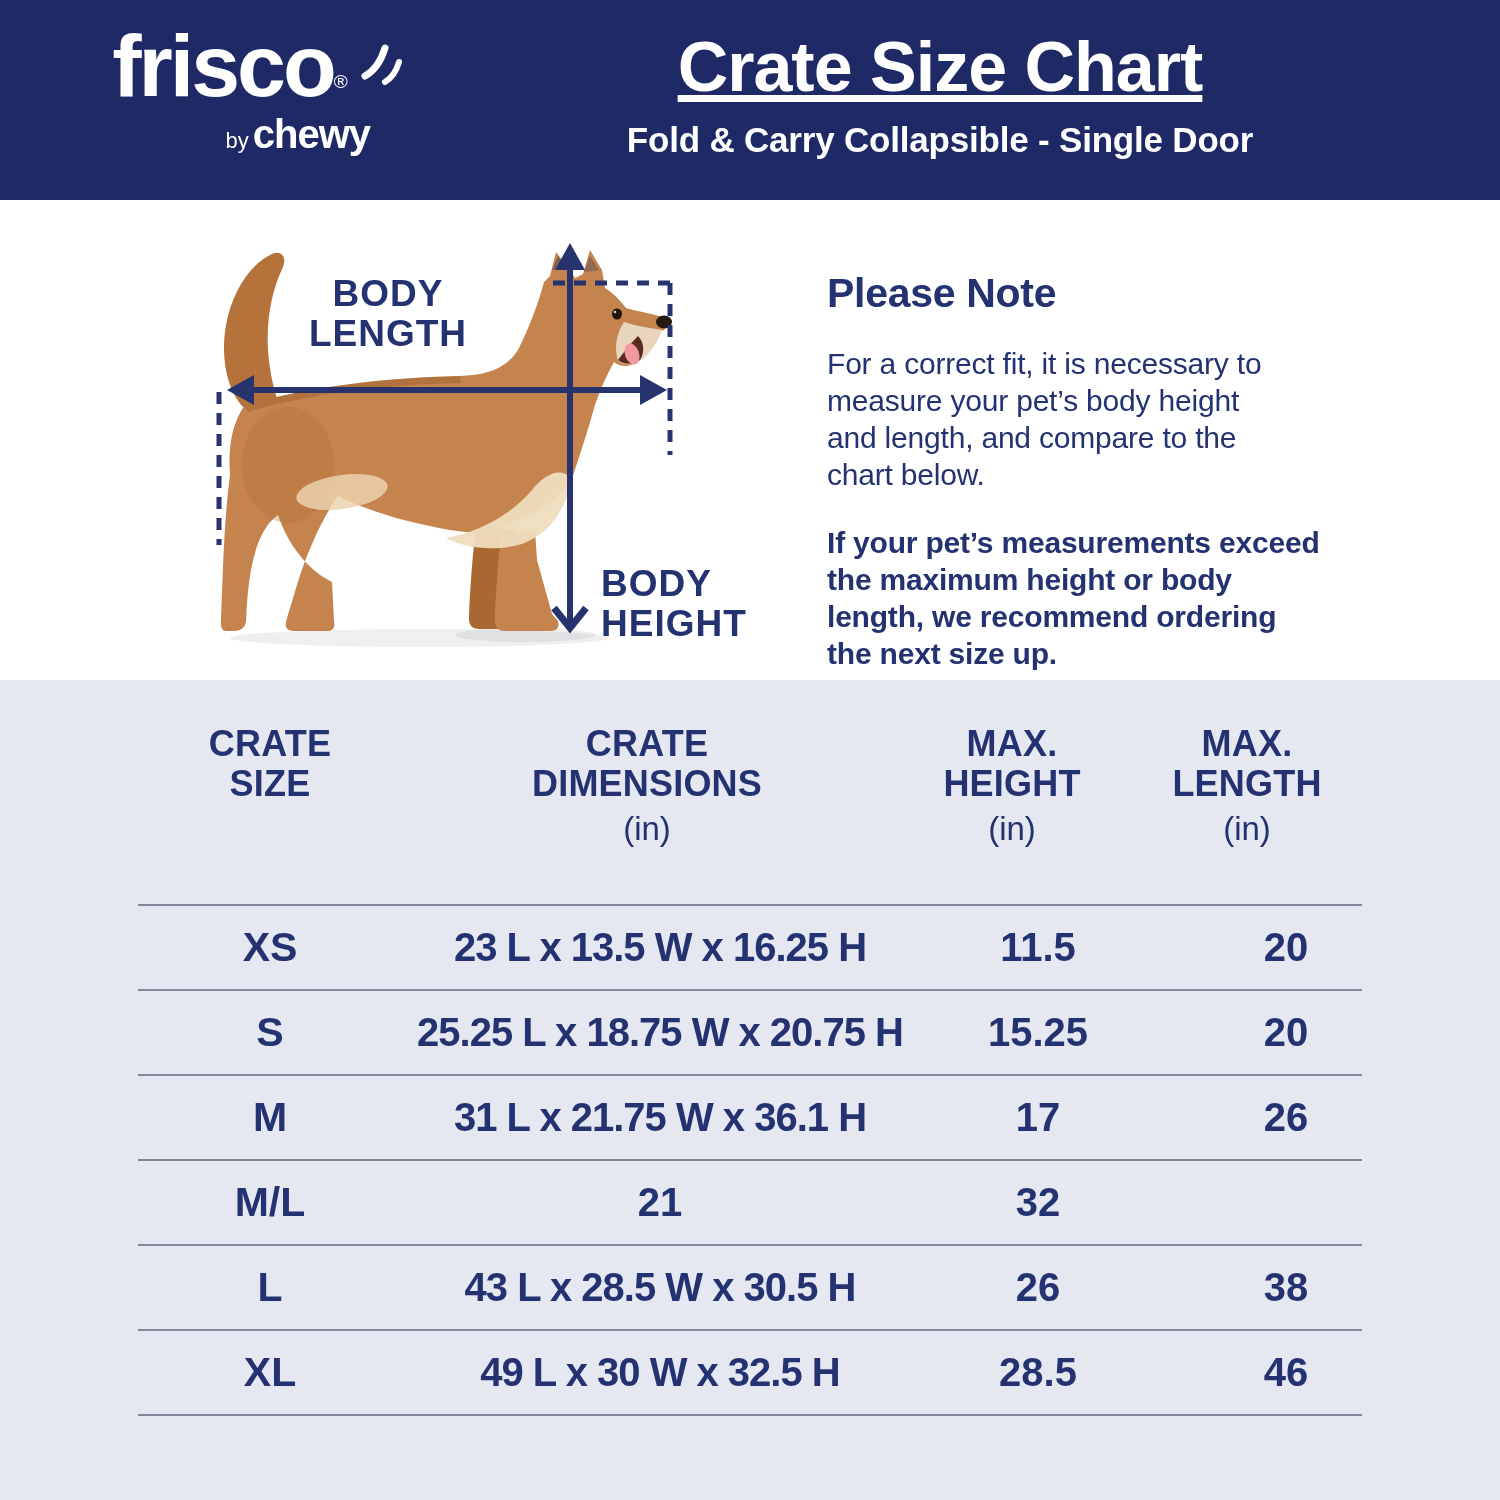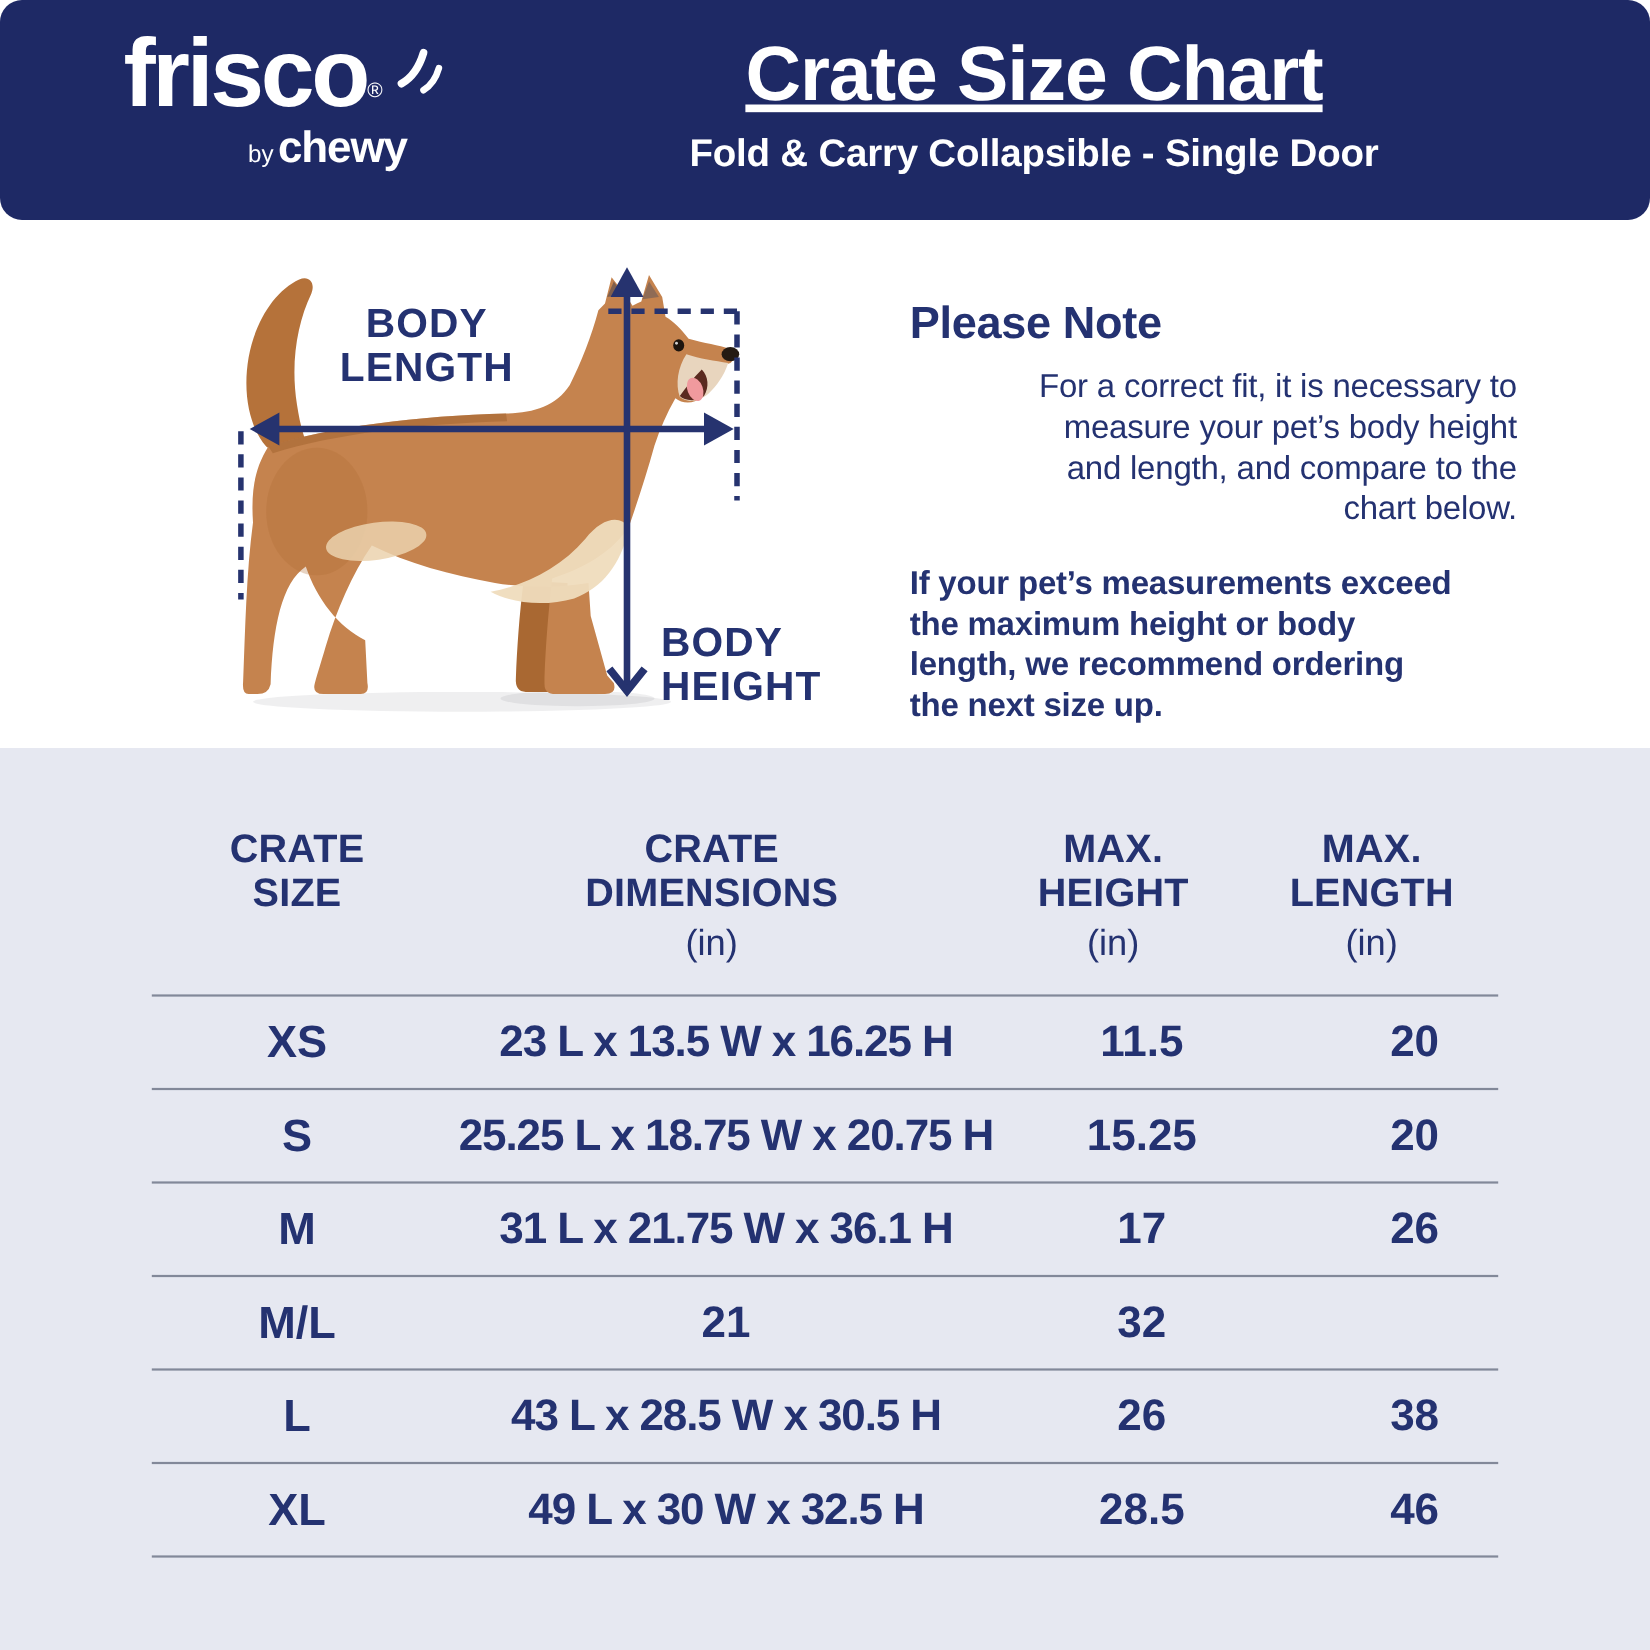--- a/index.html
+++ b/index.html
@@ -8,21 +8,21 @@
     --table-bg:#E6E8F1;
     --divider:#828899;
     --white:#FFFFFF;
   }
   *{margin:0;padding:0;box-sizing:border-box;}
   html,body{background:#fff;}
   body{font-family:"Liberation Sans","DejaVu Sans",sans-serif;color:var(--navy);}
   .canvas{position:relative;width:1500px;height:1500px;overflow:hidden;background:#fff;}
 
   
-  .masthead{position:absolute;left:0;top:0;width:1500px;height:200px;background:var(--navy-bg);border-radius:20px;}
+  .masthead{position:absolute;left:0;top:0;width:1500px;height:200px;background:var(--navy-bg);}
   .logo-block{position:absolute;left:60px;top:22px;width:340px;height:160px;color:var(--white);}
   .logo-script{position:relative;text-align:center;font-size:88px;font-weight:700;letter-spacing:-3px;line-height:1.0;}
   .logo-reg{font-size:19px;font-weight:400;vertical-align:8px;letter-spacing:0;}
   .logo-flick{position:absolute;left:299px;top:14px;}
   .logo-byline{margin-top:2px;text-align:right;padding-right:30px;}
   .logo-by{font-size:22px;font-weight:400;margin-right:4px;}
   .logo-chewy{font-size:40px;font-weight:800;letter-spacing:-1px;}
   .titles{position:absolute;left:460px;top:32px;width:960px;text-align:center;color:var(--white);}
   .title-main{font-size:70px;font-weight:800;letter-spacing:-1px;line-height:1.0;text-decoration:underline;}
   .title-sub{margin-top:18px;font-size:35px;font-weight:700;letter-spacing:-0.2px;}
@@ -30,28 +30,28 @@
   
   .measure{position:absolute;left:0;top:200px;width:1199px;height:480px;background:var(--white);}
   .diagram{position:absolute;left:180px;top:30px;width:600px;height:450px;}
   .diagram svg{position:absolute;left:0;top:0;}
   .measure-label{position:absolute;color:var(--navy);font-weight:800;font-size:37px;line-height:1.08;letter-spacing:1px;white-space:pre-line;}
   .label-length{left:96px;top:44px;width:224px;text-align:center;}
   .label-height{left:421px;top:334px;text-align:left;}
 
   .note{position:absolute;left:827px;top:70px;width:552px;color:var(--navy);}
   .note-heading{font-size:41px;font-weight:700;letter-spacing:-0.3px;}
-  .note-body{margin-top:16px;font-size:30px;font-weight:400;line-height:37px;white-space:pre-line;letter-spacing:-0.2px;text-align:right;}
+  .note-body{margin-top:28px;font-size:30px;font-weight:400;line-height:37px;white-space:pre-line;letter-spacing:-0.2px;}
   .note-warning{margin-top:31px;font-size:30px;font-weight:700;line-height:37px;white-space:pre-line;letter-spacing:-0.2px;}
 
   
   .sizing{position:absolute;left:0;top:680px;width:1500px;height:820px;background:var(--table-bg);}
   .size-table{position:absolute;left:138px;top:0;width:1224px;}
   .thead,.trow{display:grid;grid-template-columns:264px 490px 240px 230px;}
-  .thead{height:226px;border-bottom:2px solid var(--divider);padding-top:72px;align-items:start;}
+  .thead{height:226px;border-bottom:2px solid var(--divider);padding-top:44px;align-items:start;}
   .th{text-align:center;}
   .th-label{font-size:36px;font-weight:800;line-height:1.12;letter-spacing:0.2px;white-space:pre-line;}
   .th-unit{font-size:33px;font-weight:400;margin-top:5px;}
   .th-unit:empty{display:none;}
   .trow{height:85px;border-bottom:2px solid var(--divider);align-items:center;gap:13px;}
   .td{text-align:center;}
   .td-size{font-size:41px;font-weight:700;}
   .td-dims{font-size:40px;font-weight:700;letter-spacing:-1px;white-space:nowrap;}
   .td-num{font-size:40px;font-weight:700;}
 </style>

